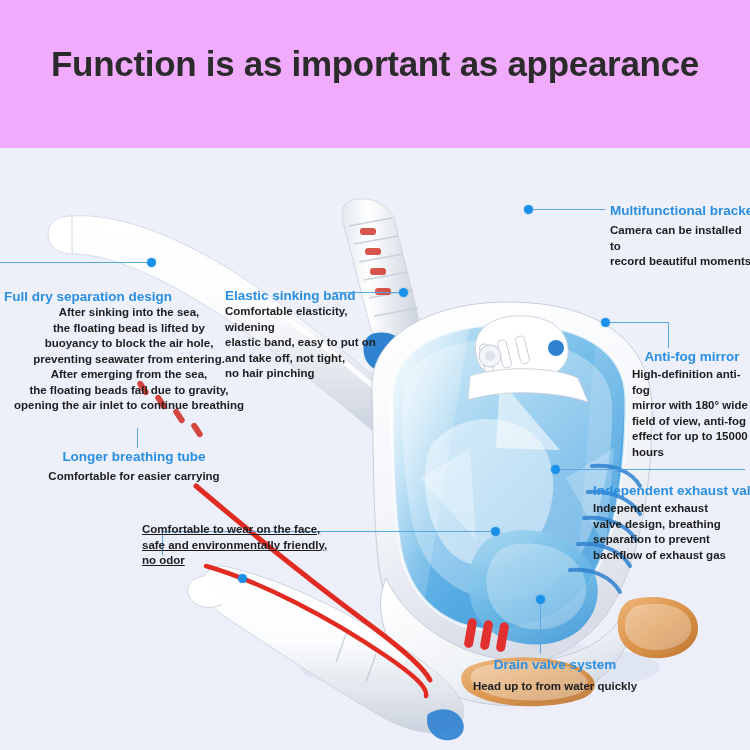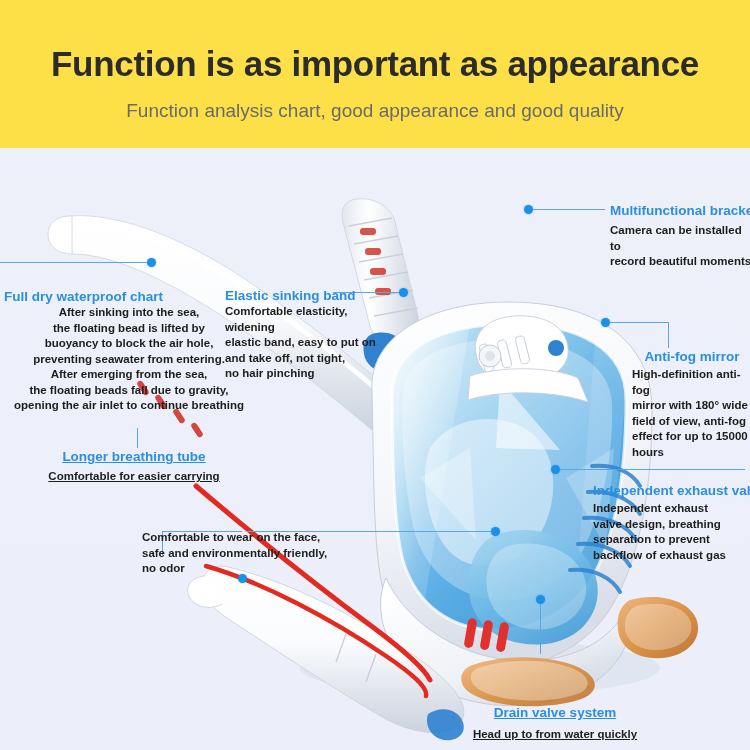--- a/index.html
+++ b/index.html
@@ -6,21 +6,21 @@
   body{
     width:750px;height:750px;overflow:hidden;
     font-family:"Liberation Sans", sans-serif;
     background:#edf0fa;
   }
   #page{position:relative;width:750px;height:750px;overflow:hidden;background:#edf0fa;}
 
   
   .header{
     position:absolute;left:0;top:0;width:750px;height:148px;
-    background:#fde047;
+    background:#f0abfc;
   }
   .title{
     position:absolute;left:0;top:44px;width:750px;
     text-align:center;
     font-size:35px;font-weight:bold;color:#2b2b2b;
     letter-spacing:-0.3px;
     white-space:nowrap;
   }
   .subtitle{
     position:absolute;left:0;top:100px;width:750px;
@@ -37,38 +37,37 @@
 
   
   .ann{position:absolute;}
   .ann .ann-title{
     font-size:13.5px;font-weight:bold;color:#2a8fe0;
     line-height:17px;white-space:nowrap;
   }
   .ann .ann-body{
     font-size:11.5px;color:#1d1d1d;line-height:15.5px;font-weight:bold;
   }
-  .ann.center .ann-title,.ann.center .ann-body{text-align:center;text-decoration:underline;}
+  .ann.center .ann-title,.ann.center .ann-body{text-align:center;}
   .ann.right .ann-title,.ann.right .ann-body{text-align:left;}
 
   
   .lline{position:absolute;background:#59a8e2;}
   .lline.h{height:1px;}
   .lline.v{width:1px;}
   .ldot{position:absolute;width:9px;height:9px;border-radius:50%;
         background:#1a90e8;box-shadow:0 0 2px rgba(20,120,210,.45);}
 </style>
 </head>
 <body>
 
 <div id="page">
 
   <div class="header">
     <div class="title">Function is as important as appearance</div>
-    <div class="subtitle">Function analysis chart, good appearance and good quality</div>
   </div>
 
   <div class="stage">
 
     <svg class="product" viewBox="0 0 750 602">
       <defs>
         <linearGradient id="lensG" x1="0.15" y1="0.05" x2="0.85" y2="0.95">
           <stop offset="0%" stop-color="#bfe2f4"></stop>
           <stop offset="30%" stop-color="#84c6ec"></stop>
           <stop offset="62%" stop-color="#59ace4"></stop>
@@ -290,21 +289,21 @@
 
     <div class="lline v" style="left:137px;top:280px;height:20px;"></div>
 
     <div class="ldot" style="left:238px;top:426px;"></div>
     <div class="lline h" style="left:247px;top:383px;width:248px;"></div>
     <div class="lline h" style="left:162px;top:383px;width:80px;"></div>
     <div class="lline v" style="left:162px;top:383px;height:24px;"></div>
     <div class="ldot" style="left:491px;top:379px;"></div>
 
     <div class="ann" style="left:4px;top:140px;width:250px;">
-      <div class="ann-title">Full dry waterproof chart</div>
+      <div class="ann-title">Full dry separation design</div>
       <div class="ann-body" style="white-space:pre-line;text-align:center;">After sinking into the sea,
 the floating bead is lifted by
 buoyancy to block the air hole,
 preventing seawater from entering.
 After emerging from the sea,
 the floating beads fall due to gravity,
 opening the air inlet to continue breathing</div>
     </div>
 
     <div class="ann center" style="left:14px;top:300px;width:240px;">
@@ -314,21 +313,21 @@
 
     <div class="ann" style="left:225px;top:139px;width:175px;">
       <div class="ann-title">Elastic sinking band</div>
       <div class="ann-body" style="white-space:pre-line;">Comfortable elasticity, widening
 elastic band, easy to put on
  and take off, not tight,
 no hair pinching</div>
     </div>
 
     <div class="ann" style="left:142px;top:362px;width:230px;">
-      <div class="ann-body" style="white-space:pre-line;margin-top:20px;">Comfortable to wear on the face,
+      <div class="ann-body" style="white-space:pre-line;margin-top:12px;text-decoration:underline;">Comfortable to wear on the face,
 safe and environmentally friendly,
 no odor</div>
     </div>
 
     <div class="ann right" style="left:610px;top:54px;width:145px;">
       <div class="ann-title">Multifunctional bracket</div>
       <div class="ann-body" style="white-space:pre-line;margin-top:4px;">Camera can be installed to
 record beautiful moments</div>
     </div>
 
@@ -342,19 +341,19 @@
     </div>
 
     <div class="ann right" style="left:593px;top:334px;width:160px;">
       <div class="ann-title">Independent exhaust valve</div>
       <div class="ann-body" style="white-space:pre-line;margin-top:2px;">Independent exhaust
 valve design, breathing
 separation to prevent
 backflow of exhaust gas</div>
     </div>
 
-    <div class="ann center" style="left:440px;top:508px;width:230px;margin-top:48px;">
+    <div class="ann center" style="left:440px;top:508px;width:230px;">
       <div class="ann-title">Drain valve system</div>
       <div class="ann-body" style="white-space:pre-line;margin-top:6px;">Head up to from water quickly</div>
     </div>
 
   </div>
 </div>
 
 </body></html>

